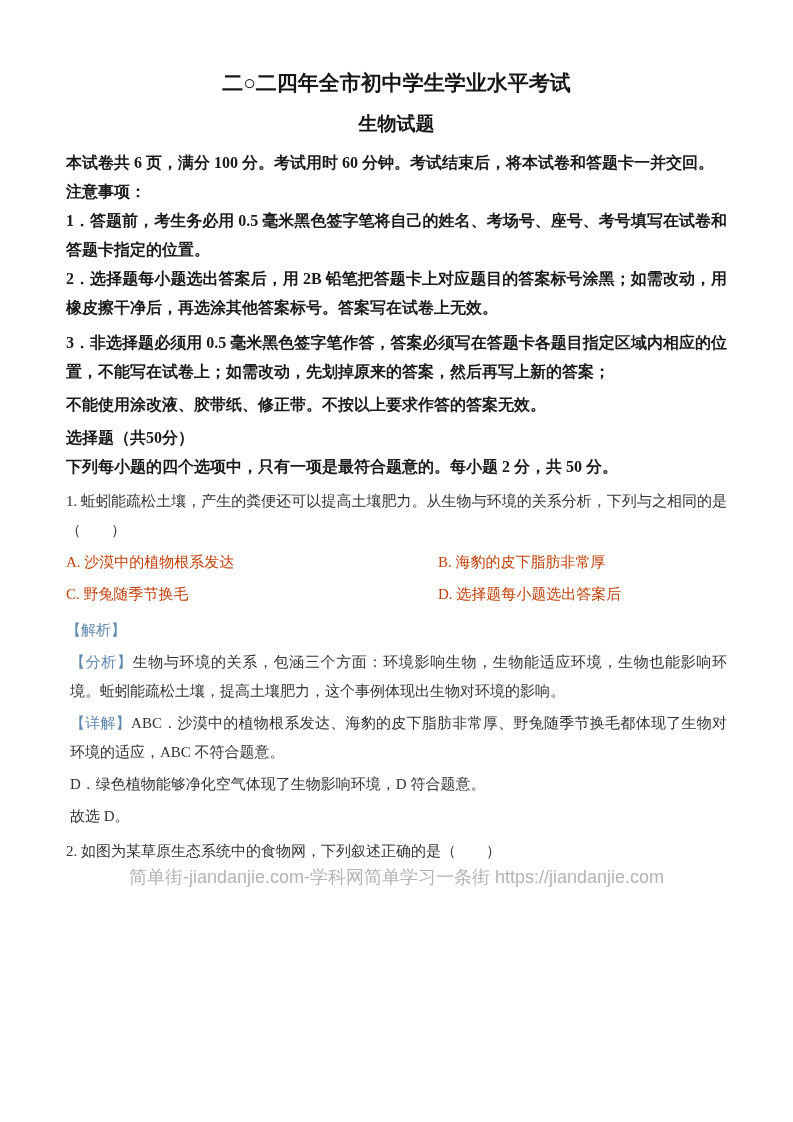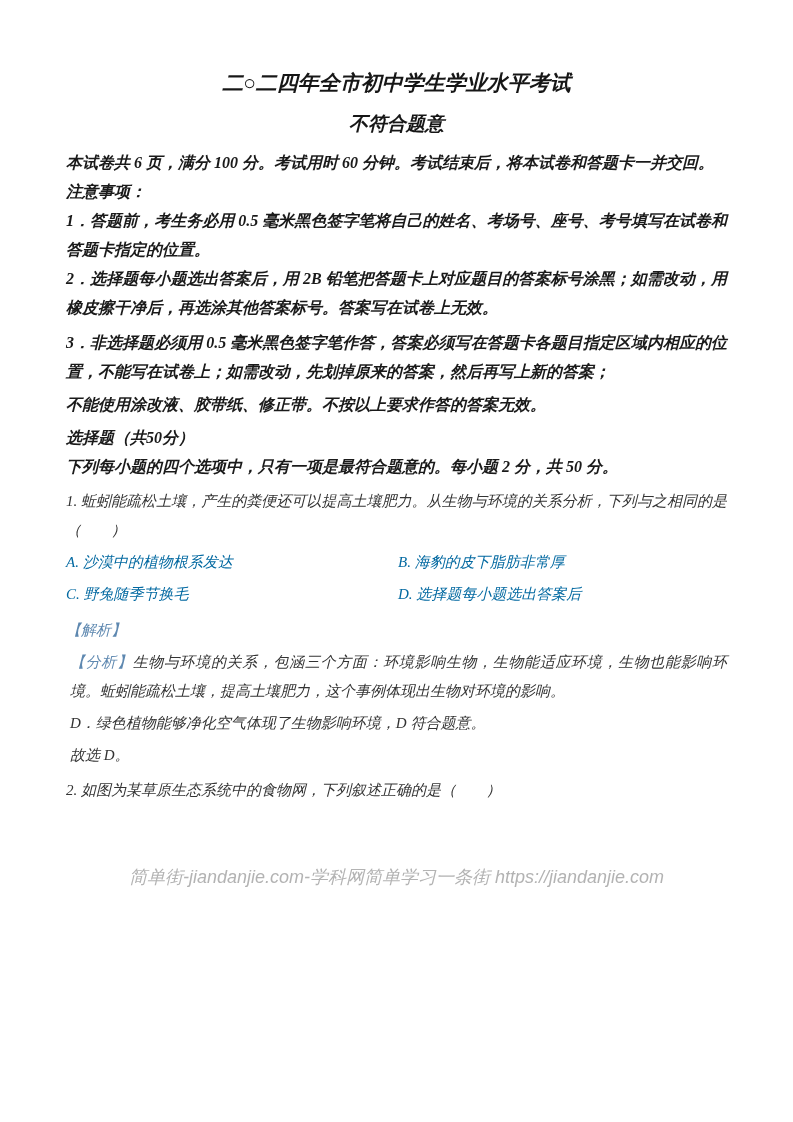--- a/index.html
+++ b/index.html
@@ -11,21 +11,20 @@
     position: relative;
     width: 793px;
     height: 910px;
     margin: 0 auto;
     background: #ffffff;
     overflow: hidden;
     box-sizing: border-box;
     padding: 68px 66px 8px 66px;
     font-family: "Liberation Serif", "DejaVu Serif", serif;
     color: #2e2e2e;
-    font-style: italic;
   }
   .exam-title {
     margin: 0 0 12px 0;
     font-size: 21px;
     line-height: 30px;
     font-weight: bold;
     text-align: center;
     color: #161616;
   }
   .exam-subtitle {
@@ -61,21 +60,22 @@
     font-size: 15px;
     line-height: 29px;
     text-align: justify;
     color: #333333;
   }
   .opt-row {
     display: flex;
     margin-top: 3px;
     font-size: 15px;
     line-height: 29px;
-    color: #0369a1;
+    color: #c2410c;
+    gap: 40px;
   }
   .opt-col1 { width: 332px; flex: 0 0 332px; }
   .opt-col2 { flex: 1; }
   .ans-para {
     margin: 7px 0 0 0;
     font-size: 15px;
     line-height: 29px;
     text-align: justify;
     color: #333333;
   }
@@ -100,21 +100,21 @@
     line-height: 26px;
     color: #b3b3b3;
   }
 </style>
 </head>
 <body>
 
 <div class="page">
 
   <h1 class="exam-title">二○二四年全市初中学生学业水平考试</h1>
-  <h2 class="exam-subtitle">不符合题意</h2>
+  <h2 class="exam-subtitle">生物试题</h2>
 
   <p class="para bold">本试卷共 6 页，满分 100 分。考试用时 60 分钟。考试结束后，将本试卷和答题卡一并交回。</p>
   <p class="para bold">注意事项：</p>
   <p class="para bold">1．答题前，考生务必用 0.5 毫米黑色签字笔将自己的姓名、考场号、座号、考号填写在试卷和答题卡指定的位置。</p>
   <p class="para bold">2．选择题每小题选出答案后，用 2B 铅笔把答题卡上对应题目的答案标号涂黑；如需改动，用橡皮擦干净后，再选涂其他答案标号。答案写在试卷上无效。</p>
   <p class="para bold mt6">3．非选择题必须用 0.5 毫米黑色签字笔作答，答案必须写在答题卡各题目指定区域内相应的位置，不能写在试卷上；如需改动，先划掉原来的答案，然后再写上新的答案；</p>
   <p class="para bold mt4">不能使用涂改液、胶带纸、修正带。不按以上要求作答的答案无效。</p>
 
   <p class="section-heading">选择题（共50分）</p>
   <p class="para bold">下列每小题的四个选项中，只有一项是最符合题意的。每小题 2 分，共 50 分。</p>
@@ -128,20 +128,21 @@
   <div class="opt-row">
     <span class="opt-col1">C. 野兔随季节换毛</span>
     <span class="opt-col2">D. 选择题每小题选出答案后</span>
   </div>
 
 
   <p class="ans-para"><span class="label-blue">【解析】</span></p>
 
   <p class="exp-para"><span class="label-blue">【分析】</span><span>生物与环境的关系，包涵三个方面：环境影响生物，生物能适应环境，生物也能影响环境。蚯蚓能疏松土壤，提高土壤肥力，这个事例体现出生物对环境的影响。</span></p>
 
+  <p class="exp-para mt6"><span class="label-blue">【详解】</span><span>ABC．沙漠中的植物根系发达、海豹的皮下脂肪非常厚、野兔随季节换毛都体现了生物对环境的适应，ABC 不符合题意。</span></p>
 
   <p class="exp-para mt6">D．绿色植物能够净化空气体现了生物影响环境，D 符合题意。</p>
 
   <p class="exp-para">故选 D。</p>
 
   <p class="q-para">2. 如图为某草原生态系统中的食物网，下列叙述正确的是（　　）</p>
 
   <div class="footer">简单街-jiandanjie.com-学科网简单学习一条街 https://jiandanjie.com</div>
 
 </div>

